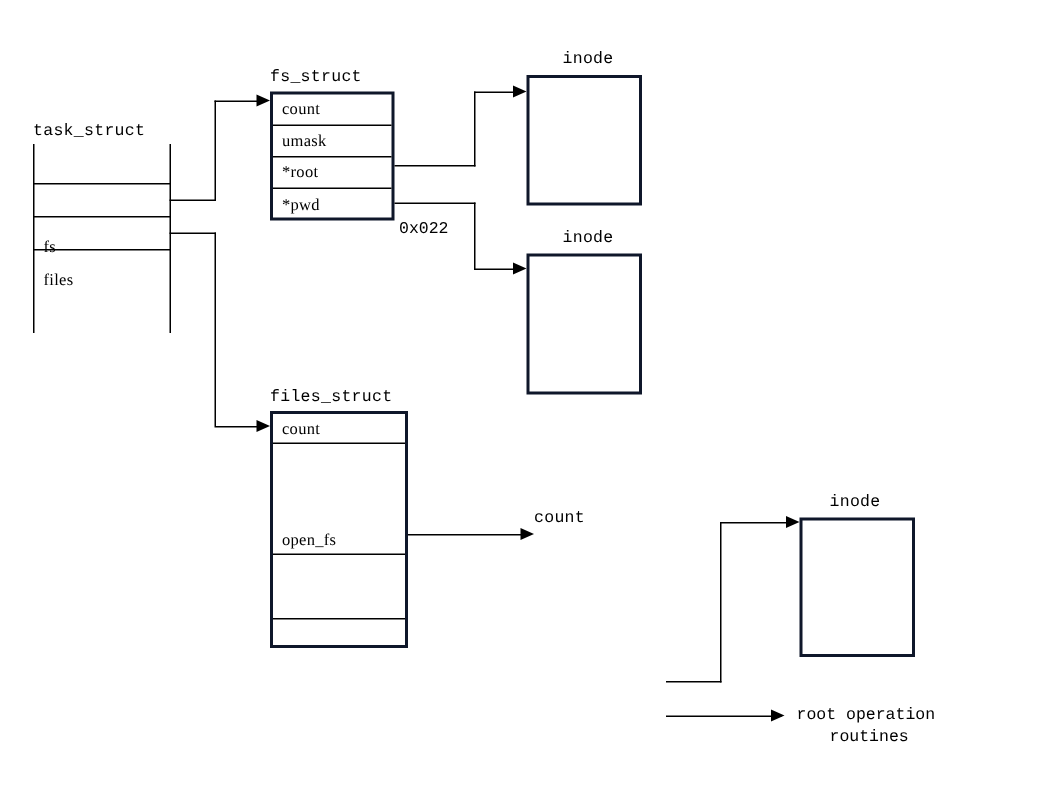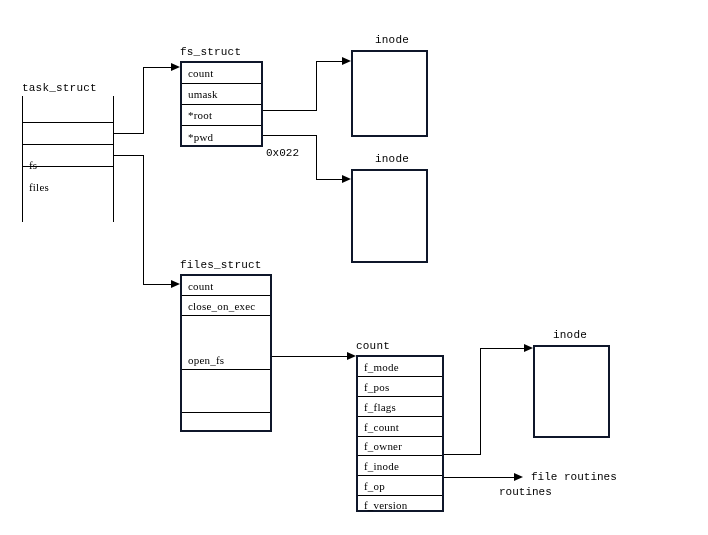--- a/index.html
+++ b/index.html
@@ -120,37 +120,26 @@
     <div class="row last" style="top:63px; height:21px;">*pwd</div>
     <div class="row" style="top:42px; height:21px;">*root</div>
   </div>
 
   <div class="mono-label" style="left:266px; top:101px;margin-top:45px;">0x022</div>
 
   <div class="struct-label" style="left:180px; top:259px;">files_struct</div>
 
   <div class="box" style="left:180px; top:274px; width:92px; height:158px;">
     <div class="row" style="top:0; height:20px;">count</div>
-    <div class="row" style="top:20px; height:20px;">close_on_exec</div>
     <div class="row" style="top:40px; height:20px;margin-top:34px;">open_fs</div>
     <div class="row blank" style="top:100px; height:37px;"></div>
   </div>
 
   <div class="struct-label" style="left:356px; top:340px;">count</div>
 
-  <div class="box" style="left:356px; top:355px; width:88px; height:157px;">
-    <div class="row" style="top:0; height:20px;">f_mode</div>
-    <div class="row" style="top:20px; height:20px;">f_pos</div>
-    <div class="row" style="top:40px; height:20px;">f_flags</div>
-    <div class="row" style="top:60px; height:20px;">f_count</div>
-    <div class="row" style="top:80px; height:19px;">f_owner</div>
-    <div class="row" style="top:99px; height:20px;">f_inode</div>
-    <div class="row" style="top:119px; height:20px;">f_op</div>
-    <div class="row last" style="top:139px; height:18px;">f_version</div>
-  </div>
 
   <div class="struct-label" style="left:375px; top:34px;">inode</div>
   <div class="box" style="left:351px; top:50px; width:77px; height:87px;"></div>
 
   <div class="struct-label" style="left:375px; top:153px;">inode</div>
   <div class="box" style="left:351px; top:169px; width:77px; height:94px;"></div>
 
   <div class="struct-label" style="left:553px; top:329px;">inode</div>
   <div class="box" style="left:533px; top:345px; width:77px; height:93px;"></div>
 
@@ -178,16 +167,16 @@
   <div class="arrow-right" style="left:347px; top:352px;"></div>
 
   <div class="h-line" style="left:444px; top:454px; width:37px;"></div>
   <div class="v-line" style="left:480px; top:348px; height:107px;"></div>
   <div class="h-line" style="left:480px; top:348px; width:47px;"></div>
   <div class="arrow-right" style="left:524px; top:344px;"></div>
 
   <div class="h-line" style="left:444px; top:477px; width:77px;"></div>
   <div class="arrow-right" style="left:514px; top:473px;"></div>
 
-  <div class="mono-label" style="left:531px; top:470px;">file routines</div>
-  <div class="mono-label" style="left:499px; top:485px;">routines</div>
+  <div class="mono-label" style="left:531px; top:470px;">root operation</div>
+  <div class="mono-label" style="left:553px; top:485px;">routines</div>
 
 </div>
 
 </body></html>

